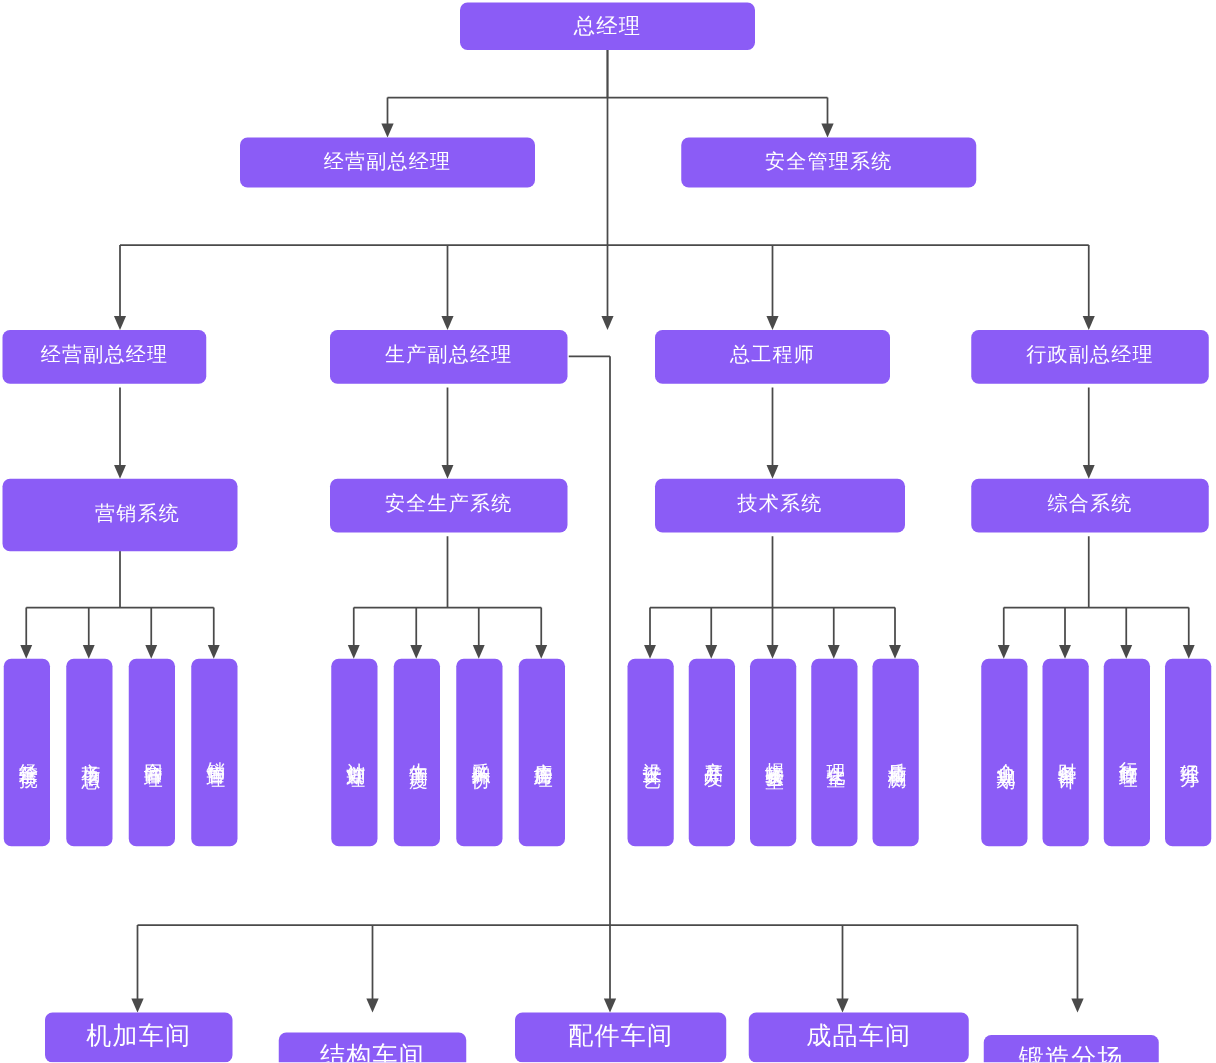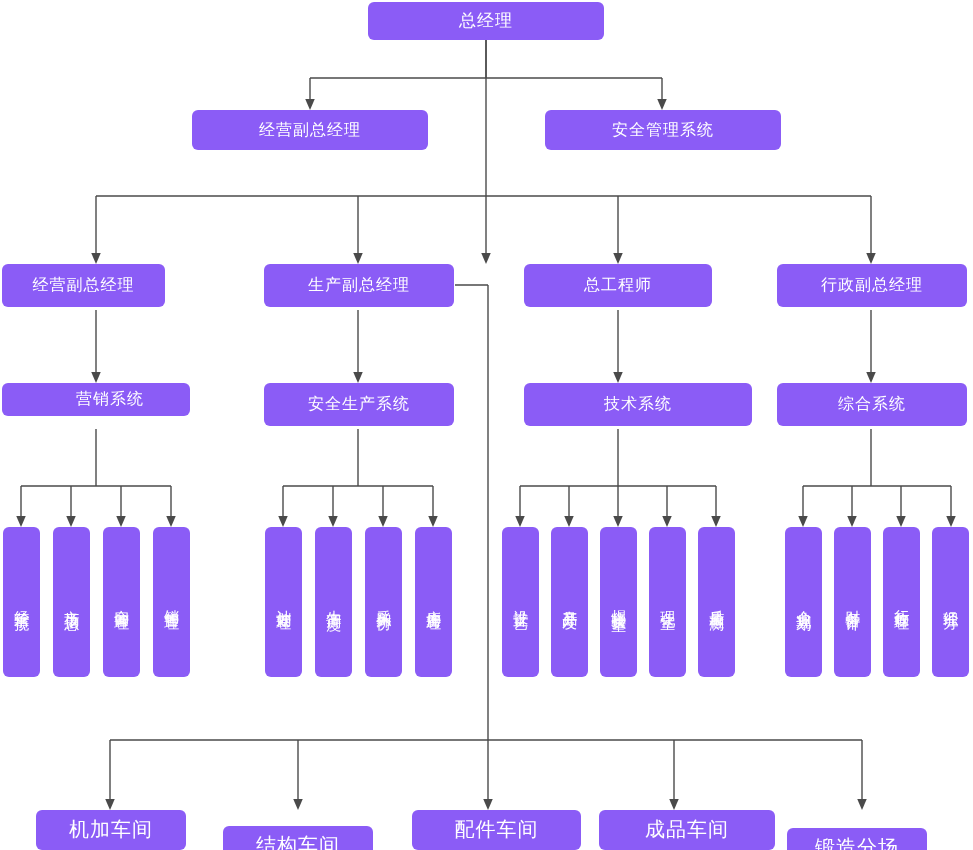--- a/index.html
+++ b/index.html
@@ -127,23 +127,23 @@
   <div class="node lvl-top" style="left:368px; top:2px; width:236px; height:38px;">总经理</div>
 
   <div class="node lvl-sys" style="left:192px; top:110px; width:236px; height:40px;">经营副总经理</div>
   <div class="node lvl-sys" style="left:545px; top:110px; width:236px; height:40px;">安全管理系统</div>
 
   <div class="node lvl-vp" style="left:2px; top:264px; width:163px; height:43px;">经营副总经理</div>
   <div class="node lvl-vp" style="left:264px; top:264px; width:190px; height:43px;">生产副总经理</div>
   <div class="node lvl-vp" style="left:777px; top:264px; width:190px; height:43px;">行政副总经理</div>
   <div class="node lvl-vp" style="left:524px; top:264px; width:188px; height:43px;">总工程师</div>
 
-  <div class="node lvl-sys2" style="left:2px; top:383px; width:188px; height:33px;padding-left:28px;">营销系统</div>
+  <div class="node lvl-sys2" style="left:2px; top:383px; width:188px; height:58px;padding-left:28px;">营销系统</div>
   <div class="node lvl-sys2" style="left:264px; top:383px; width:190px; height:43px;font-family:Liberation Serif, serif;">安全生产系统</div>
-  <div class="node lvl-sys2" style="left:524px; top:383px; width:228px; height:43px;text-align:center;">技术系统</div>
+  <div class="node lvl-sys2" style="left:524px; top:383px; width:200px; height:43px;text-align:center;">技术系统</div>
   <div class="node lvl-sys2" style="left:777px; top:383px; width:190px; height:43px;">综合系统</div>
 
   <div class="node vert" style="left:3px; top:527px; width:37px; height:150px;">经营承揽</div>
   <div class="node vert" style="left:53px; top:527px; width:37px; height:150px;">市场信息</div>
   <div class="node vert" style="left:103px; top:527px; width:37px; height:150px;">合同管理</div>
   <div class="node vert" style="left:153px; top:527px; width:37px; height:150px;">销售管理</div>
 
   <div class="node vert" style="left:265px; top:527px; width:37px; height:150px;">计划管理</div>
   <div class="node vert" style="left:315px; top:527px; width:37px; height:150px;">生产调度</div>
   <div class="node vert" style="left:365px; top:527px; width:37px; height:150px;">采购外协</div>

